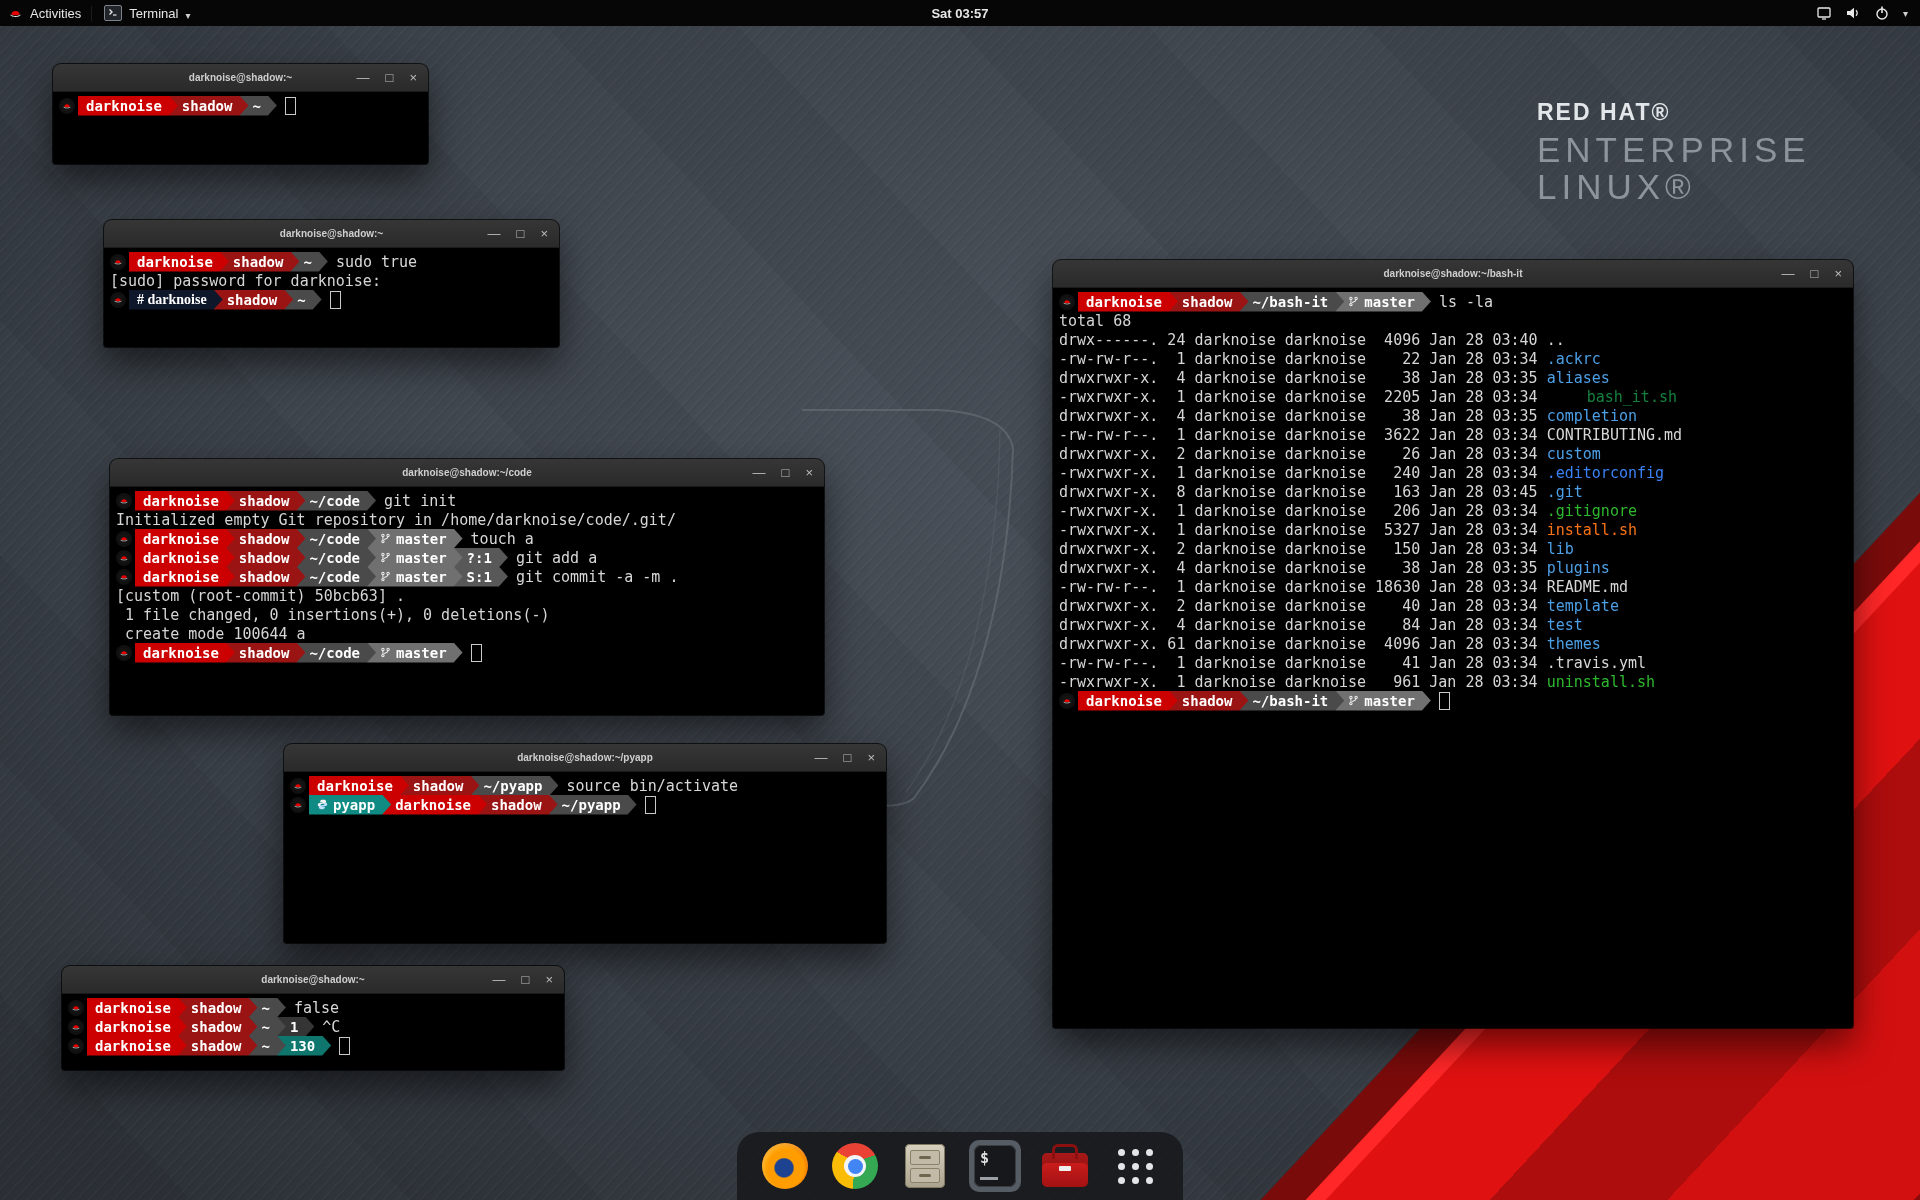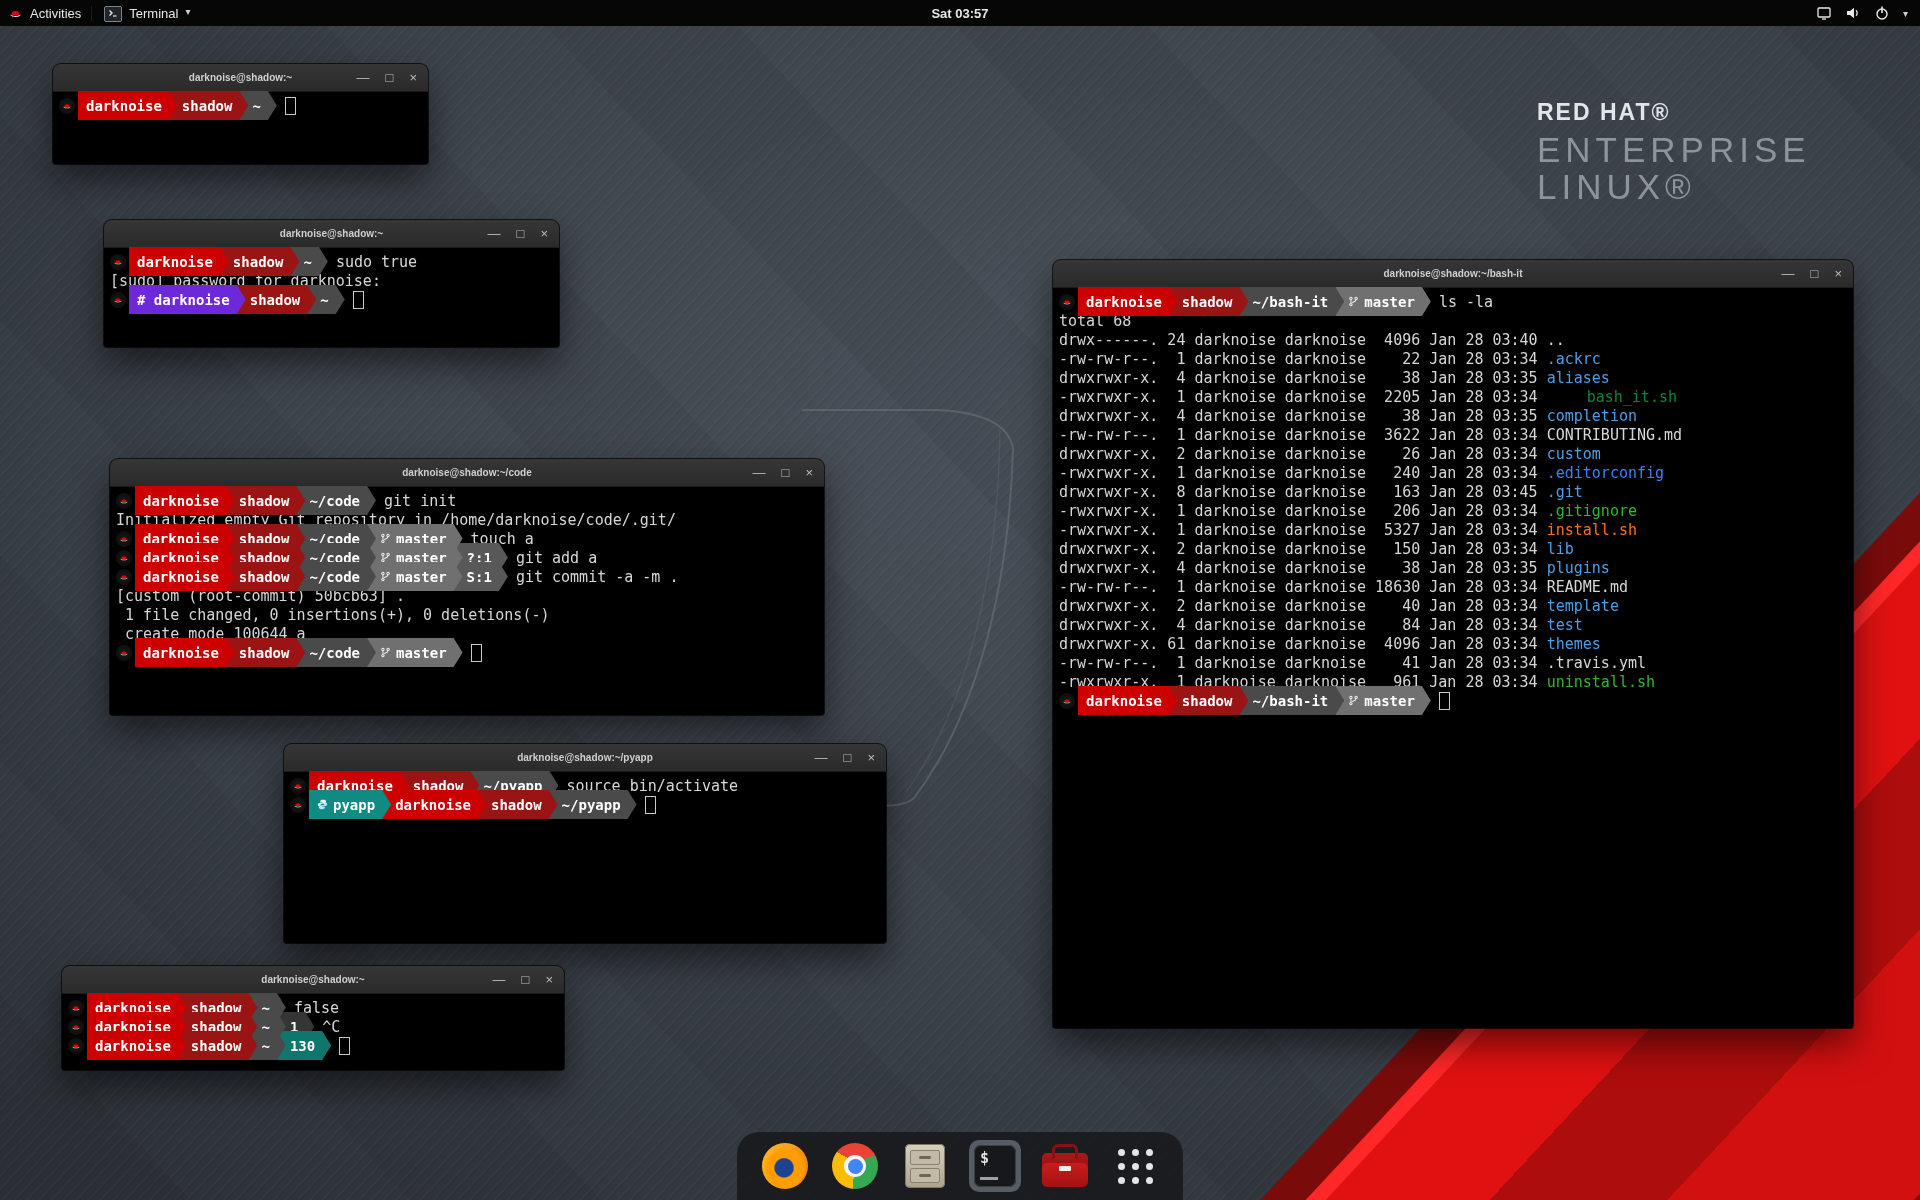--- a/index.html
+++ b/index.html
@@ -24,40 +24,40 @@
       background:linear-gradient(180deg,#e01111 0 120px,#ad0d0d 120px 250px,#d31010 250px 430px,#8c0b0b 430px 620px,#6d0909 620px);}
   .s3{left:1300px;top:1206px;width:2600px;height:16px;background:#ff2727;}
   
   .branding{position:absolute;left:1537px;top:100px;z-index:2;line-height:1.06;}
   .brand-l1{font-size:23px;font-weight:bold;letter-spacing:2px;color:#e3e6e9;margin-bottom:7px;}
   .brand-l2,.brand-l3{font-size:35px;letter-spacing:5px;color:#8d949c;font-weight:400;}
   
   .topbar{position:absolute;top:0;left:0;right:0;height:26px;background:#060606;color:#e6e6e6;
     display:flex;align-items:center;font-size:13px;z-index:40;}
   .tb-activities{display:flex;align-items:center;gap:7px;height:26px;padding:0 10px 0 8px;cursor:pointer;}
-  .tb-app{display:flex;align-items:flex-start;gap:7px;height:15px;padding:0 12px;border-left:1px solid #1c1c1c;cursor:pointer;}
+  .tb-app{display:flex;align-items:flex-end;gap:7px;height:15px;padding:0 12px;border-left:1px solid #1c1c1c;cursor:pointer;}
   .tb-app .mini-term{width:16px;height:14px;background:#22262a;border:1px solid #7d838a;border-radius:2px;display:inline-flex;align-items:center;justify-content:center;}
   .clock{position:absolute;left:50%;transform:translateX(-50%);font-weight:bold;cursor:pointer;}
   .tb-right{margin-left:auto;display:flex;align-items:center;gap:13px;padding-right:12px;height:26px;cursor:pointer;}
   .tb-ic{display:inline-flex;align-items:center;}
   .caret{font-size:10px;color:#cfcfcf;}
   
   .term-window{position:absolute;background:#000;border-radius:8px 8px 3px 3px;z-index:10;overflow:hidden;
     box-shadow:0 16px 36px rgba(0,0,0,.55), 0 0 0 1px rgba(0,0,0,.7);}
   .term-window.focused{z-index:14;}
   .titlebar{height:27px;background:linear-gradient(#363636,#2a2a2a);border-bottom:1px solid #1b1b1b;
     position:relative;display:flex;align-items:center;justify-content:center;cursor:default;}
   .title{font-size:10px;font-weight:bold;color:#cfcfcf;}
   .win-btns{position:absolute;right:11px;top:0;height:100%;display:flex;align-items:center;gap:16px;}
   .wbtn{color:#bdbdbd;font-size:13px;line-height:1;cursor:pointer;}
   .term-body{position:relative;padding:4px 6px;font-family:"DejaVu Sans Mono",monospace;font-size:15px;color:#d6d6d6;cursor:text;}
   .term-line{display:flex;align-items:center;height:19px;}
   .prompt-badge{width:16px;height:16px;border-radius:50%;background:#101010;display:inline-flex;align-items:center;justify-content:center;margin-right:3px;flex:none;}
   .prompt-badge svg{width:12px;height:12px;}
-  .seg{position:relative;display:inline-flex;align-items:center;height:29px;padding:0 16px 0 8px;
+  .seg{position:relative;display:inline-flex;align-items:center;height:20px;padding:0 16px 0 8px;
     font-weight:bold;font-size:14px;color:#fff;flex:none;
     clip-path:polygon(0 0,calc(100% - 9px) 0,100% 50%,calc(100% - 9px) 100%,0 100%);}
   .seg.chain{margin-left:-9px;padding-left:13px;}
   .seg-ic{margin-right:5px;display:inline-flex;}
   .seg-ic svg{width:11px;height:11px;}
   .cmd{margin-left:8px;white-space:pre;color:#d8d8d8;}
   .out{white-space:pre;color:#d6d6d6;}
   .cursor{display:inline-block;width:9px;height:16px;border:1px solid #c9c9c9;margin-left:8px;flex:none;}
   
   .dock{position:absolute;left:50%;bottom:0;transform:translateX(-50%);z-index:25;
@@ -218,21 +218,21 @@
         <span class="out">[sudo] password for darknoise:</span>
       </div>
       <div class="term-line">
         <span class="prompt-badge">
           <svg viewBox="0 0 16 16">
             <circle cx="8" cy="8" r="7.6" fill="#141414"></circle>
             <path d="M4.2 8.6c.2-1.6 1.5-3.1 3.8-3.1 2.3 0 3.6 1.5 3.8 3.1-.9.6-2.2 1-3.8 1s-2.9-.4-3.8-1z" fill="#e60000"></path>
             <path d="M3.4 8.9c1.1.9 2.7 1.4 4.6 1.4s3.5-.5 4.6-1.4c.4.8-1.6 2.2-4.6 2.2s-5-1.4-4.6-2.2z" fill="#f2f2f2"></path>
           </svg>
         </span>
-        <span class="seg" style="background: #6d28d9; z-index: 40;">
+        <span class="seg" style="background: #0f172a; z-index: 40; font-family: Liberation Serif, serif;">
           <span># darknoise</span>
         </span>
         <span class="seg chain" style="background: rgb(154, 20, 20); z-index: 39;">
           <span>shadow</span>
         </span>
         <span class="seg chain" style="background: rgb(74, 74, 74); z-index: 38;">
           <span>~</span>
         </span>
         <span class="cursor"></span>
       </div>

